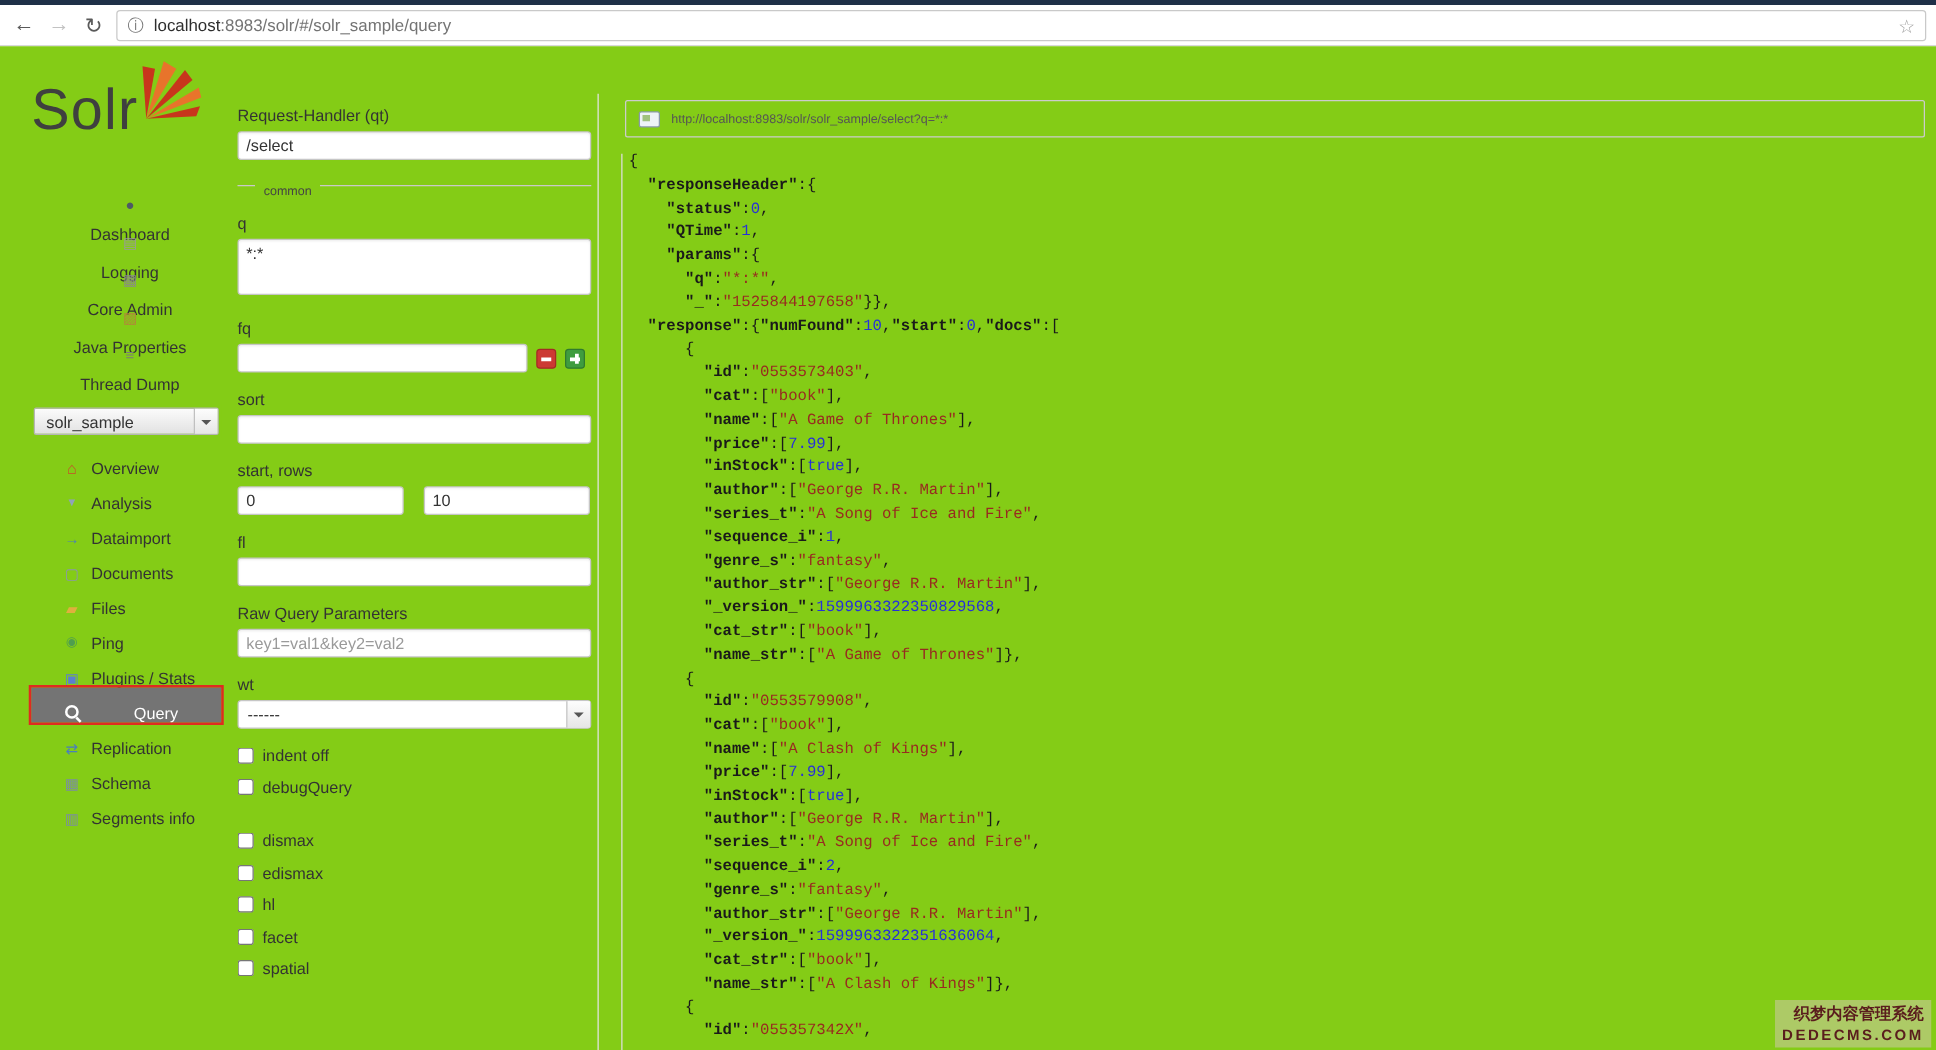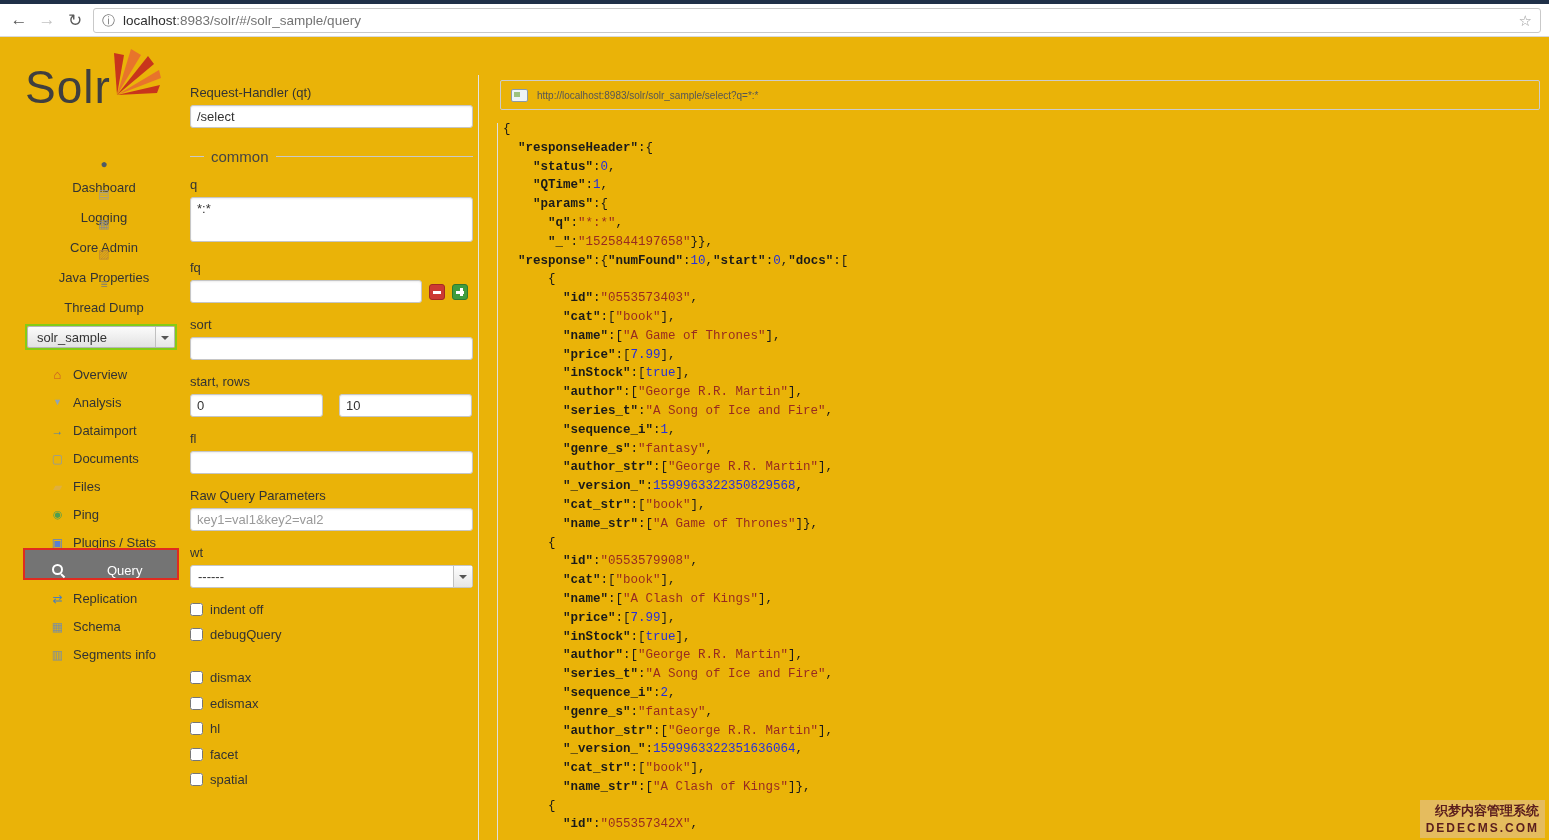--- a/index.html
+++ b/index.html
@@ -13,21 +13,21 @@
   .nav-btn { position:absolute; top:6px; font-size:17px; color:#5a5a5a; width:22px; text-align:center; cursor:pointer; }
   .nav-back { left:8px; } .nav-fwd { left:36px; color:#c2c2c2; } .nav-refresh { left:64px; }
   .addressbar { position:absolute; left:93px; right:8px; top:4px; height:25px; border:1px solid #c9c9c9;
                 border-radius:3px; background:#fff; display:flex; align-items:center; padding:0 8px; }
   .info-icon { color:#777; font-size:13px; margin-right:8px; }
   .url-host { color:#2d2d2d; font-size:13.5px; }
   .url-rest { color:#737373; font-size:13.5px; }
   .star-icon { margin-left:auto; color:#9a9a9a; font-size:15px; cursor:pointer; }
 
   
-  .page { position:absolute; top:37px; left:0; right:0; bottom:0; background:#eab308; }
+  .page { position:absolute; top:37px; left:0; right:0; bottom:0; background:#84cc16; }
   .vline1 { position:absolute; left:478px; top:38px; bottom:0; width:1px; background:#e4e4e4; }
   .vline2 { position:absolute; left:497px; top:86px; bottom:0; width:1px; background:#dedede; }
 
   
   .sidebar { position:absolute; left:25px; top:23px; width:152px; }
   .logo { position:relative; height:96px; }
   .logo-text { font-size:46px; color:#3f3f3f; letter-spacing:1px; position:relative; z-index:2; }
   .logo-burst { position:absolute; left:86px; top:-13px; z-index:1; }
   ul.nav { list-style:none; }
   .nav-main li { height:30px; display:flex; align-items:center; gap:9px; font-size:13px; color:#333; cursor:pointer; padding-left:6px;flex-direction:column; }
@@ -67,21 +67,21 @@
            background:linear-gradient(#fdfdfd,#e6e6e6); display:flex; align-items:flex-start; justify-content:center; }
   .caret::after { content:""; border:4px solid transparent; border-top-color:#555; margin-top:9px; }
 
   
   .form-col { position:absolute; left:190px; top:48px; width:283px; }
   .flabel { display:block; font-size:13px; color:#333; margin-bottom:5px; }
   .text { width:100%; height:23px; border:1px solid #c6c6c6; border-radius:3px; padding:0 6px;
           font-size:13px; color:#333; font-family:inherit; box-shadow:inset 0 1px 2px rgba(0,0,0,.07); outline:none; }
   .text::placeholder { color:#9a9a9a; }
   textarea.text { height:45px; resize:none; padding:3px 6px; }
-  .divider { display:flex; align-items:center; margin:20px 0 12px; color:#444; font-size:15px; }
+  .divider { display:flex; margin:20px 0 12px; color:#444; font-size:10px; }
   .divider::before { content:""; width:14px; height:1px; background:#c9c9c9; margin-right:7px; }
   .divider::after { content:""; flex:1; height:1px; background:#c9c9c9; margin-left:7px; }
   .frow { margin-bottom:14px; }
   .fq-row { display:flex; align-items:center; gap:7px; }
   .fq-row .text { width:232px; }
   .mini-btn { width:16px; height:16px; border-radius:3px; position:relative; cursor:pointer; flex:0 0 16px; }
   .btn-remove { background:#cc3a33; border:1px solid #a52a24; }
   .btn-remove::after { content:""; position:absolute; left:3px; right:3px; top:6px; height:3px; background:#fff; }
   .btn-add { background:#3f9c3f; border:1px solid #2f7a2f; }
   .btn-add::before { content:""; position:absolute; left:6.5px; top:3px; bottom:3px; width:3px; background:#fff; }

